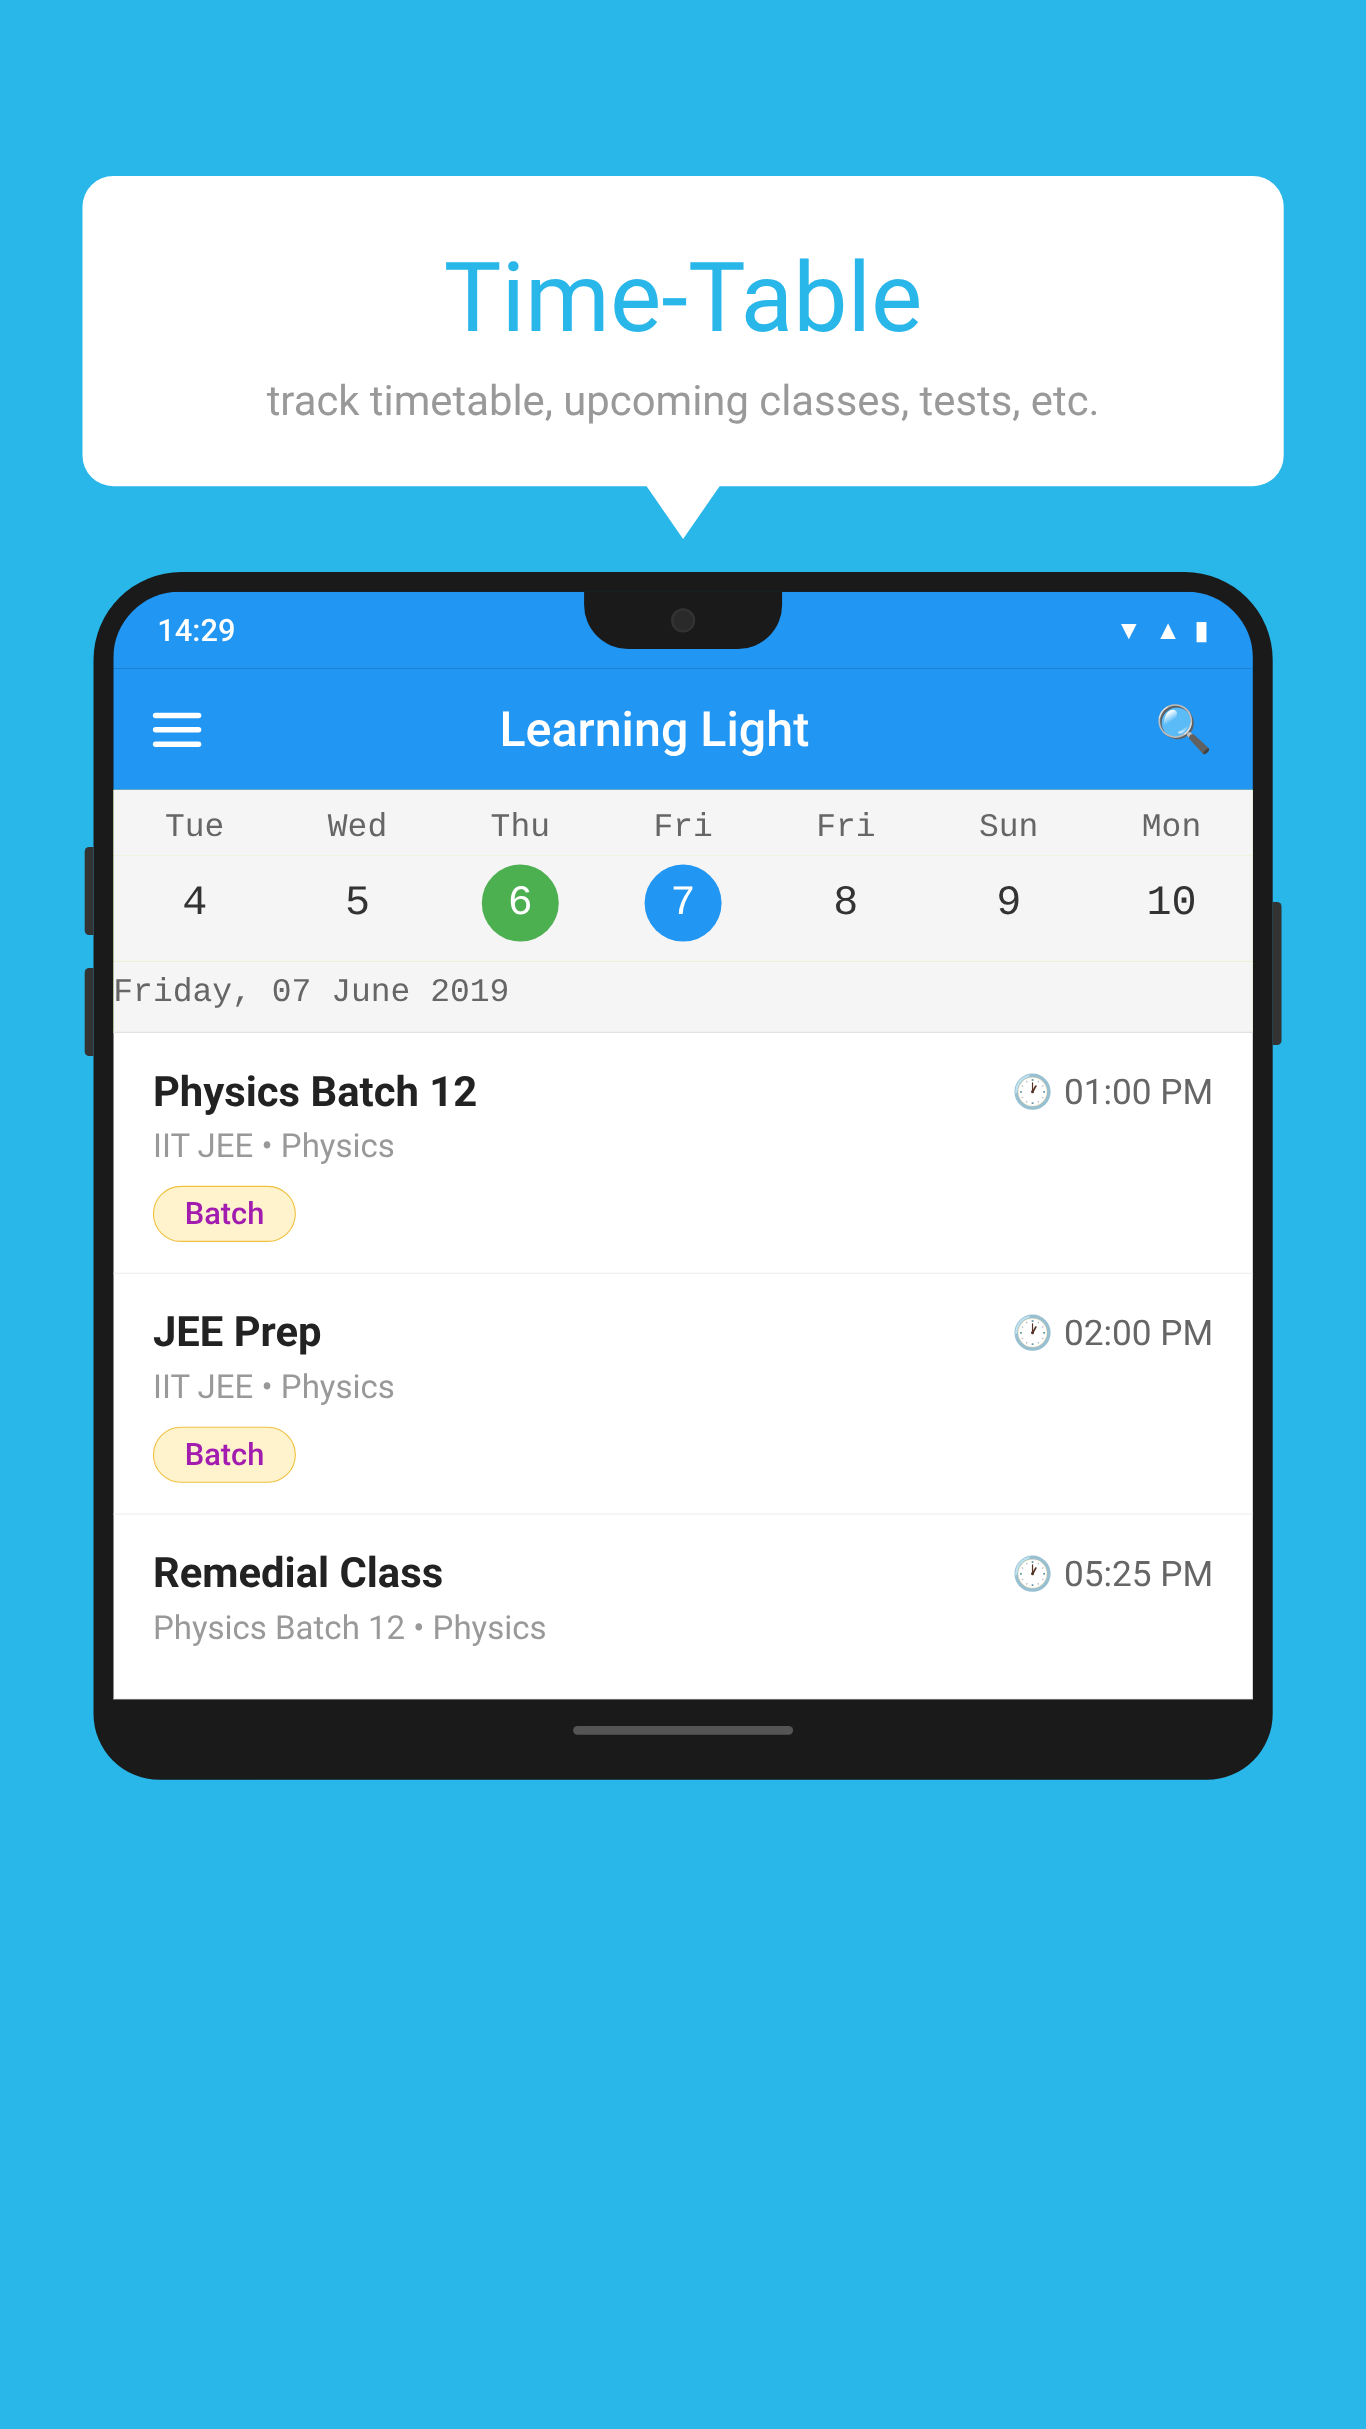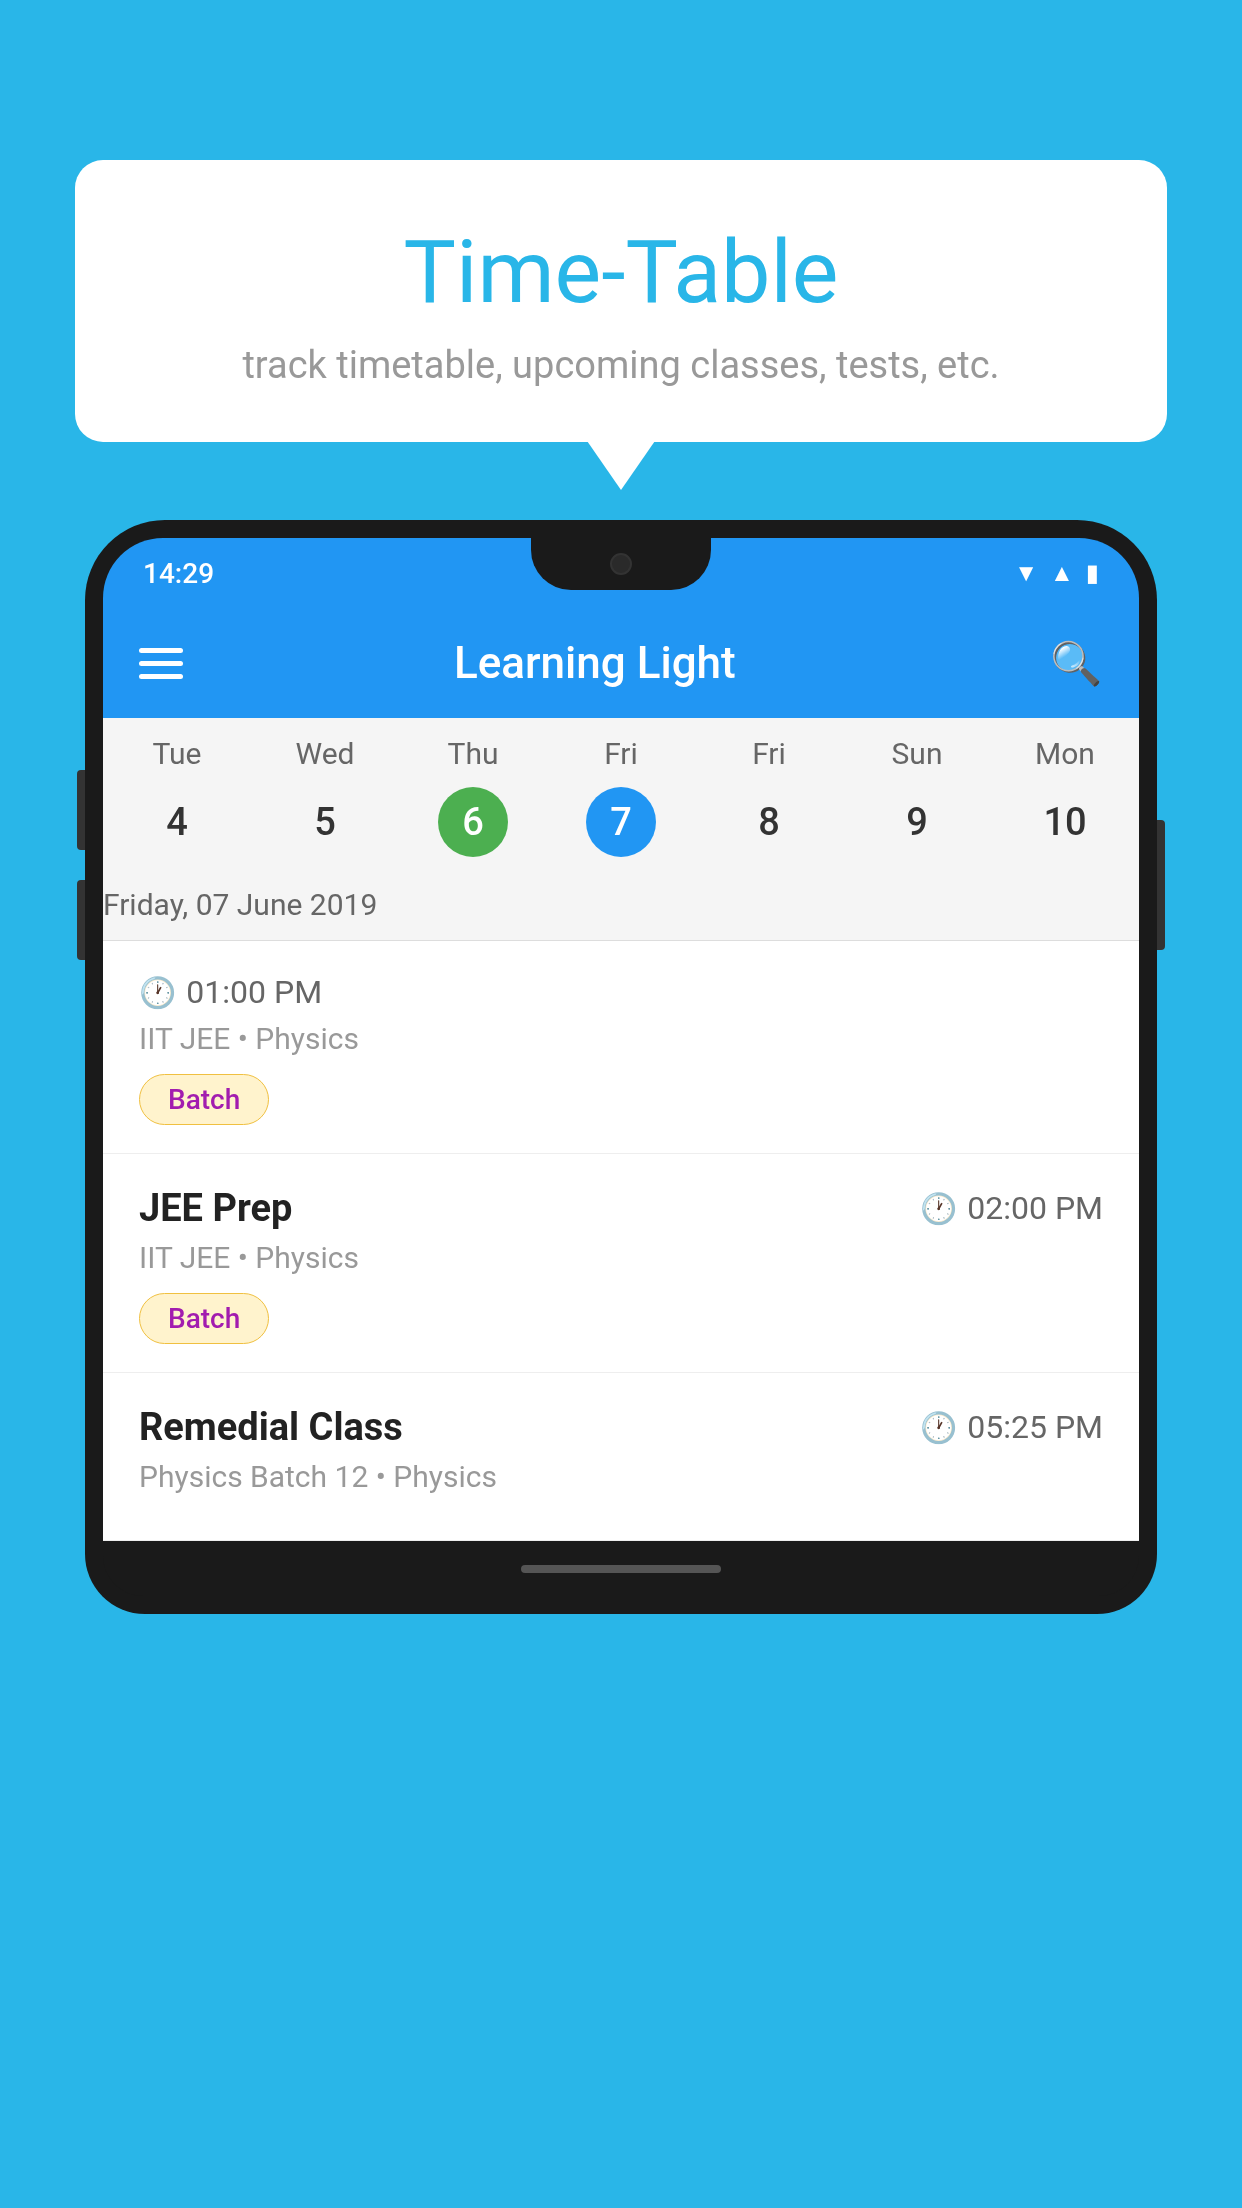--- a/index.html
+++ b/index.html
@@ -152,20 +152,21 @@
     }
 
     .search-icon {
       color: white;
       font-size: 42px;
     }
 
     
     .calendar-section {
       background: #bef264;
+      font-family: Liberation Mono, monospace;
     }
 
     .days-header {
       display: flex;
       background: #f5f5f5;
       padding: 18px 0 8px;
     }
 
     .day-col {
       flex: 1;
@@ -420,20 +421,21 @@
             <span class="date-num">10</span>
           </div>
         </div>
         <div class="selected-date-label">Friday, 07 June 2019</div>
       </div>
 
       <div class="schedule-list">
 
         <div class="schedule-item">
           <div class="schedule-item-top">
+            <span class="class-name">Physics Batch 12</span>
             <div class="class-time">
               <span class="clock-icon">🕐</span>
               <span>01:00 PM</span>
             </div>
           </div>
           <div class="class-meta">IIT JEE • Physics</div>
           <span class="batch-badge">Batch</span>
         </div>
 
         <div class="schedule-item">

